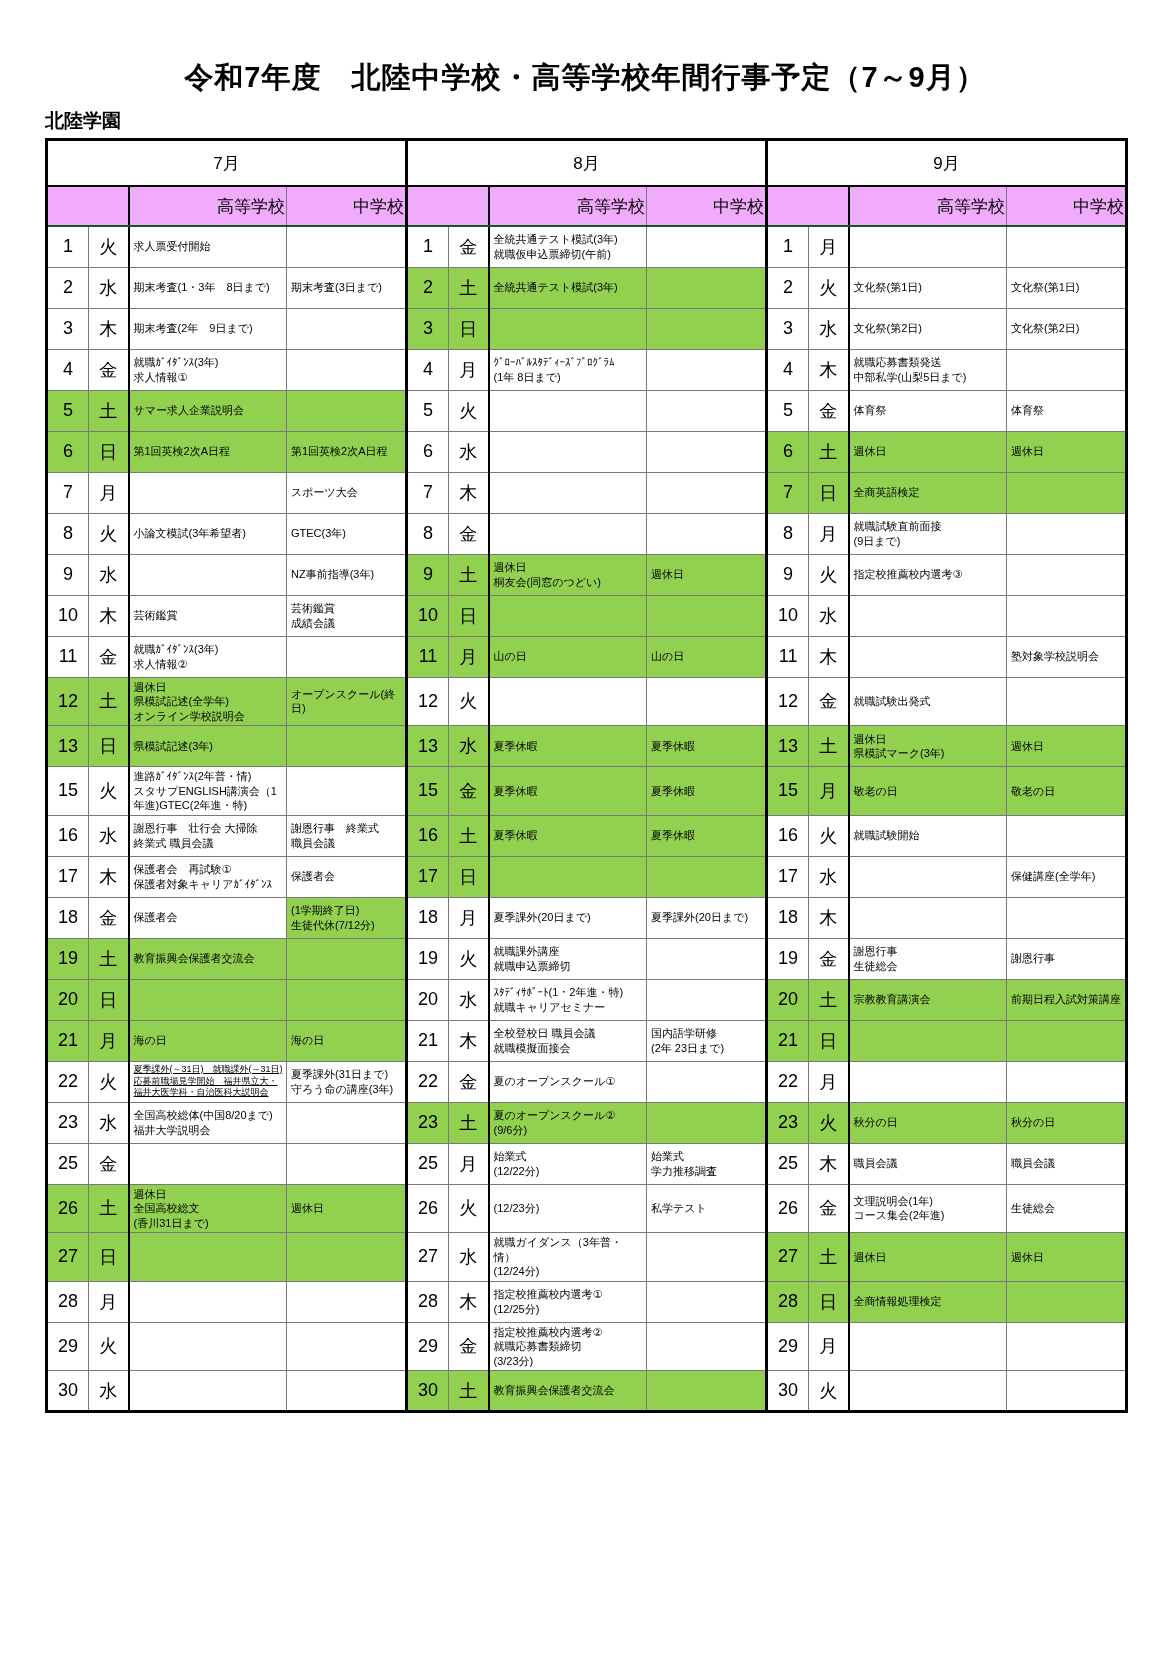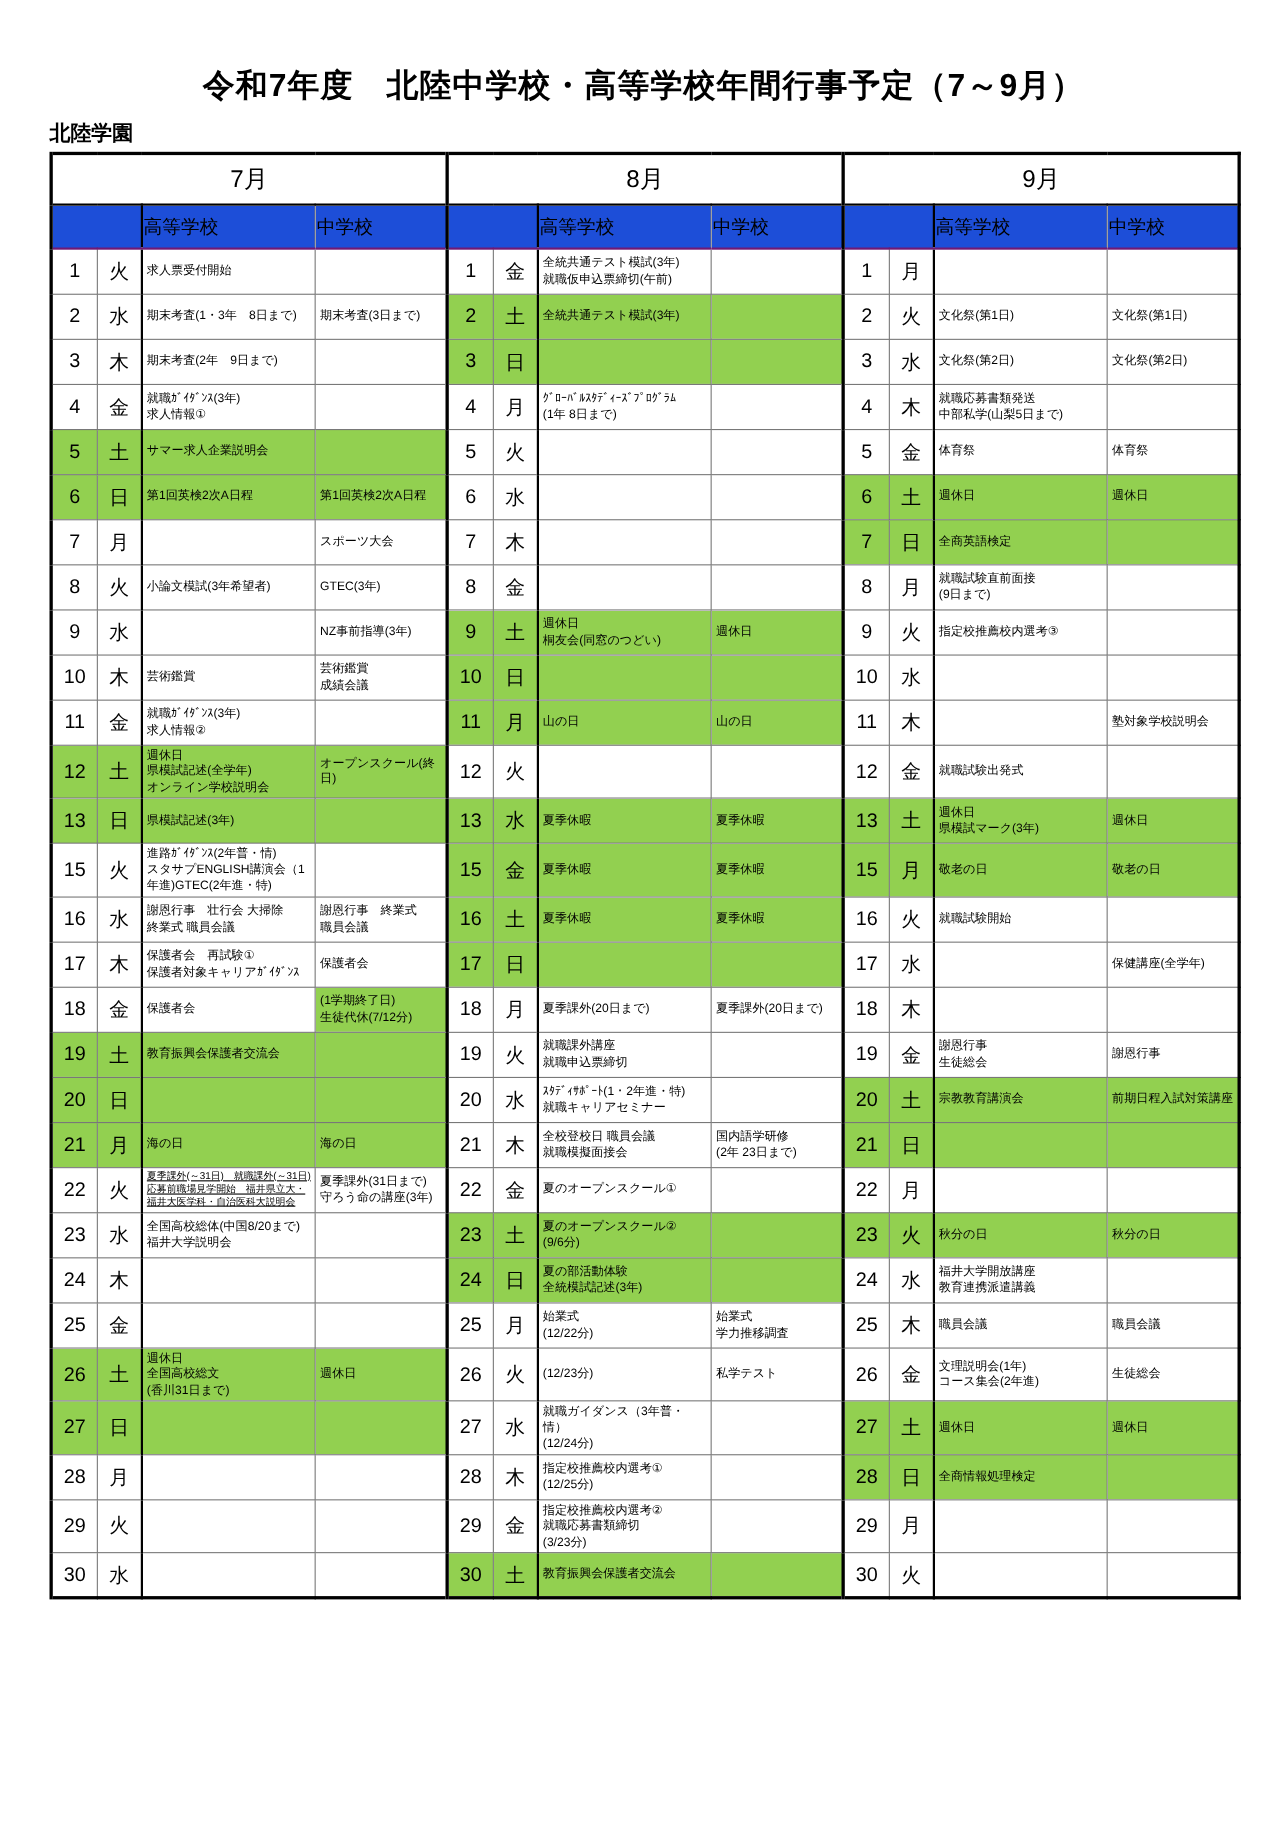--- a/index.html
+++ b/index.html
@@ -29,26 +29,26 @@
   col.c-day{width:42px;}
   col.c-wd{width:40px;}
   col.c-hs{width:158px;}
   col.c-jhs{width:120px;}
   th,td{
     border:1px solid #787878;
     vertical-align:middle;
     overflow:hidden;
   }
   th.month{
-    height:42px;font-size:22px;font-weight:normal;text-align:center;
+    height:42px;font-size:17px;font-weight:normal;text-align:center;
     border-bottom:2px solid #000;background:#fff;
   }
   tr.colhdr th{
-    height:36px;font-size:17px;font-weight:normal;text-align:left;
-    border-bottom:2px solid #701a75;background:#1d4ed8;
+    height:36px;font-size:17px;font-weight:normal;text-align:right;
+    border-bottom:2px solid #14532d;background:#f0abfc;
   }
   .mstart{border-left:3px solid #000;}
   .hsb{border-left:2px solid #000;}
   tbody tr{height:41px;}
   td.day,td.wd{
     text-align:center;font-size:18px;padding:0;
   }
   td.ev{
     font-size:11px;line-height:1.32;
     padding:2px 3px 2px 4px;
@@ -425,36 +425,20 @@
         <td class="wd green">土</td>
         <td class="ev hsb green">夏のオープンスクール②
 (9/6分)</td>
         <td class="ev green"></td>
         <td class="day mstart green">23</td>
         <td class="wd green">火</td>
         <td class="ev hsb green">秋分の日</td>
         <td class="ev green">秋分の日</td>
       </tr>
       <tr>
-        <td class="day mstart">24</td>
-        <td class="wd">木</td>
-        <td class="ev hsb"></td>
-        <td class="ev"></td>
-        <td class="day mstart green">24</td>
-        <td class="wd green">日</td>
-        <td class="ev hsb green">夏の部活動体験
-全統模試記述(3年)</td>
-        <td class="ev green"></td>
-        <td class="day mstart">24</td>
-        <td class="wd">水</td>
-        <td class="ev hsb">福井大学開放講座
-教育連携派遣講義</td>
-        <td class="ev"></td>
-      </tr>
-      <tr>
         <td class="day mstart">25</td>
         <td class="wd">金</td>
         <td class="ev hsb"></td>
         <td class="ev"></td>
         <td class="day mstart">25</td>
         <td class="wd">月</td>
         <td class="ev hsb">始業式
 (12/22分)</td>
         <td class="ev">始業式
 学力推移調査</td>

